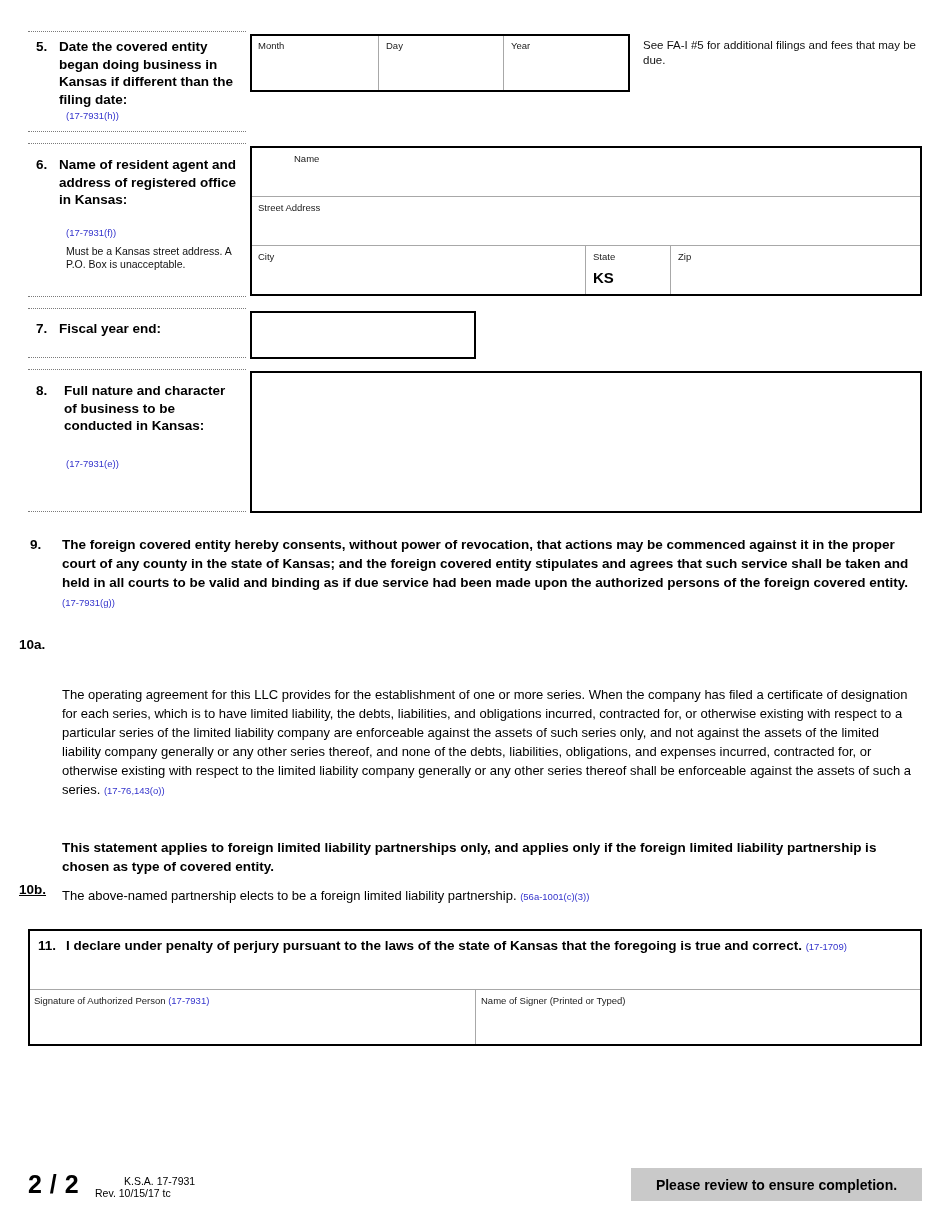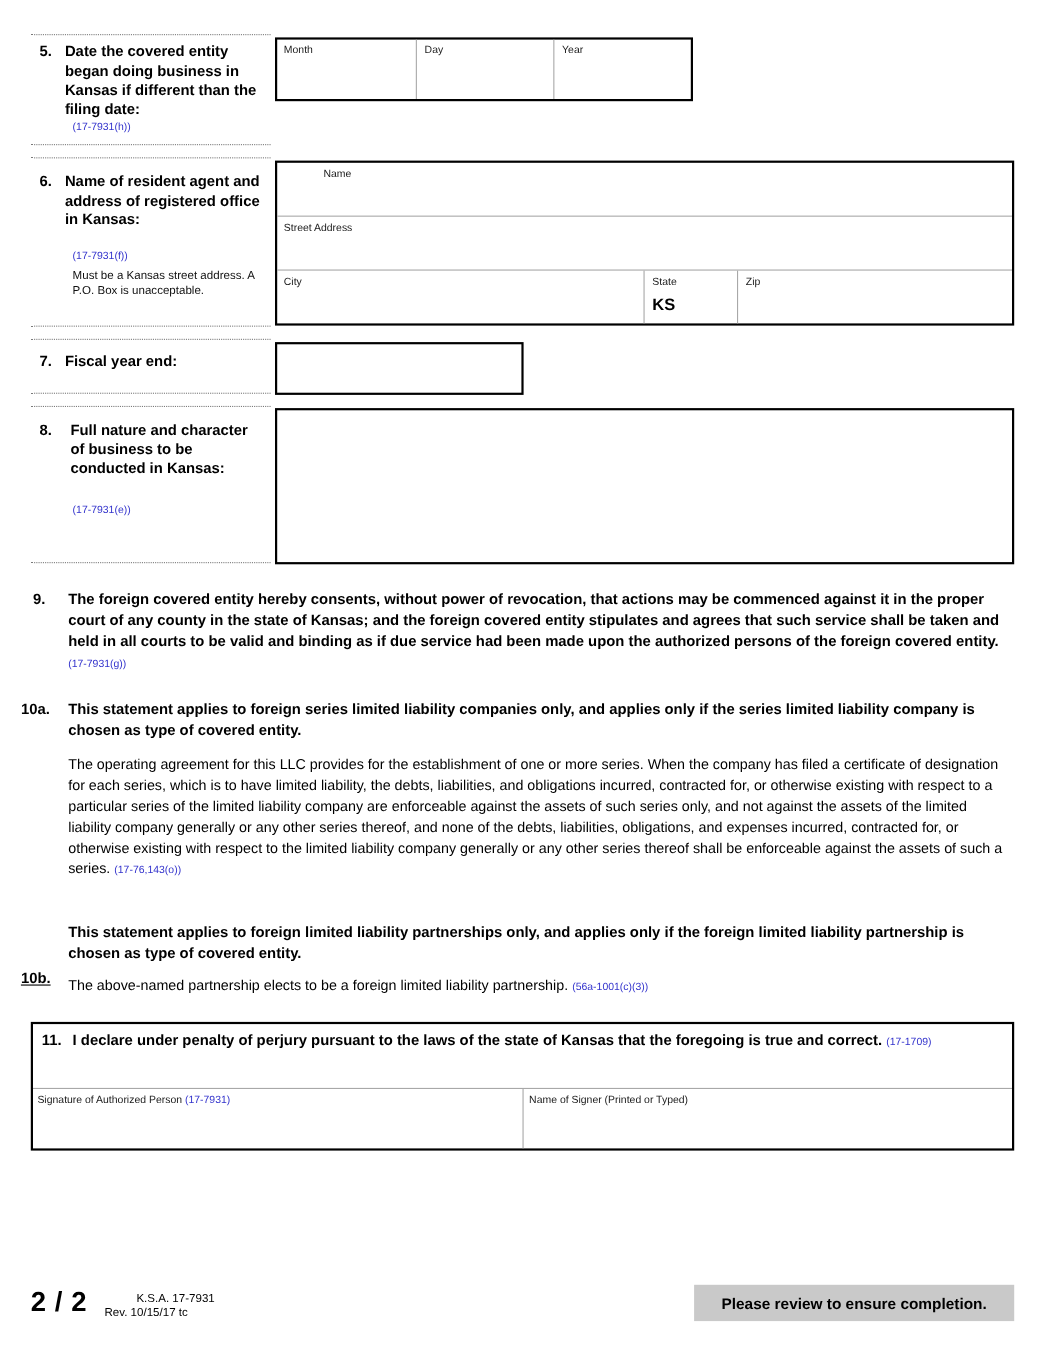--- a/index.html
+++ b/index.html
@@ -160,20 +160,21 @@
 
   <div class="fieldlabel" style="left:258px; top:40px;">Month</div>
   <div class="inputcell" style="left:258px; top:58px; width:112px; height:28px;"></div>
 
   <div class="fieldlabel" style="left:386px; top:40px;">Day</div>
   <div class="inputcell" style="left:386px; top:58px; width:110px; height:28px;"></div>
 
   <div class="fieldlabel" style="left:511px; top:40px;">Year</div>
   <div class="inputcell" style="left:511px; top:58px; width:112px; height:28px;"></div>
 
+  <div class="note" style="left:643px; top:38px; width:290px;">See FA-I #5 for additional filings and fees that may be due.</div>
 
   <div class="dotted" style="left:28px; top:131px; width:218px;"></div>
 
   <div class="dotted" style="left:28px; top:143px; width:218px;"></div>
 
   <div class="itemnum" style="left:36px; top:156px;">6.</div>
   <div class="itemtitle" style="left:59px; top:156px; width:180px;">Name of resident agent and address of registered office in Kansas:</div>
   <div class="stat abs" style="left:66px; top:227px;">(17-7931(f))</div>
   <div class="helper" style="left:66px; top:245px; width:168px;">Must be a Kansas street address. A P.O. Box is unacceptable.</div>
 
@@ -221,21 +222,20 @@
 
   <div class="dotted" style="left:28px; top:511px; width:218px;"></div>
 
   <div class="stmt-num" style="left:30px; top:535px;">9.</div>
   <div class="stmt-body-bold" style="left:62px; top:535px; width:854px;">
     <span>The foreign covered entity hereby consents, without power of revocation, that actions may be commenced against it in the proper court of any county in the state of Kansas; and the foreign covered entity stipulates and agrees that such service shall be taken and held in all courts to be valid and binding as if due service had been made upon the authorized persons of the foreign covered entity.</span>
     <span class="stat">(17-7931(g))</span>
   </div>
 
   <div class="stmt-num" style="left:19px; top:635px;">10a.</div>
-  <div class="stmt-body-bold" style="left:62px; top:635px; width:854px;">This statement applies to foreign series limited liability companies only, and applies only if the series limited liability company is chosen as type of covered entity.</div>
   <div class="stmt-body" style="left:62px; top:685px; width:856px;">
     <span>The operating agreement for this LLC provides for the establishment of one or more series. When the company has filed a certificate of designation for each series, which is to have limited liability, the debts, liabilities, and obligations incurred, contracted for, or otherwise existing with respect to a particular series of the limited liability company are enforceable against the assets of such series only, and not against the assets of the limited liability company generally or any other series thereof, and none of the debts, liabilities, obligations, and expenses incurred, contracted for, or otherwise existing with respect to the limited liability company generally or any other series thereof shall be enforceable against the assets of such a series.</span>
     <span class="stat">(17-76,143(o))</span>
   </div>
 
   <div class="stmt-num" style="left:19px; top:880px;text-decoration:underline;">10b.</div>
   <div class="stmt-body-bold" style="left:62px; top:838px; width:854px;">This statement applies to foreign limited liability partnerships only, and applies only if the foreign limited liability partnership is chosen as type of covered entity.</div>
   <div class="stmt-body" style="left:62px; top:886px; width:856px;">
     <span>The above-named partnership elects to be a foreign limited liability partnership.</span>
     <span class="stat">(56a-1001(c)(3))</span>

